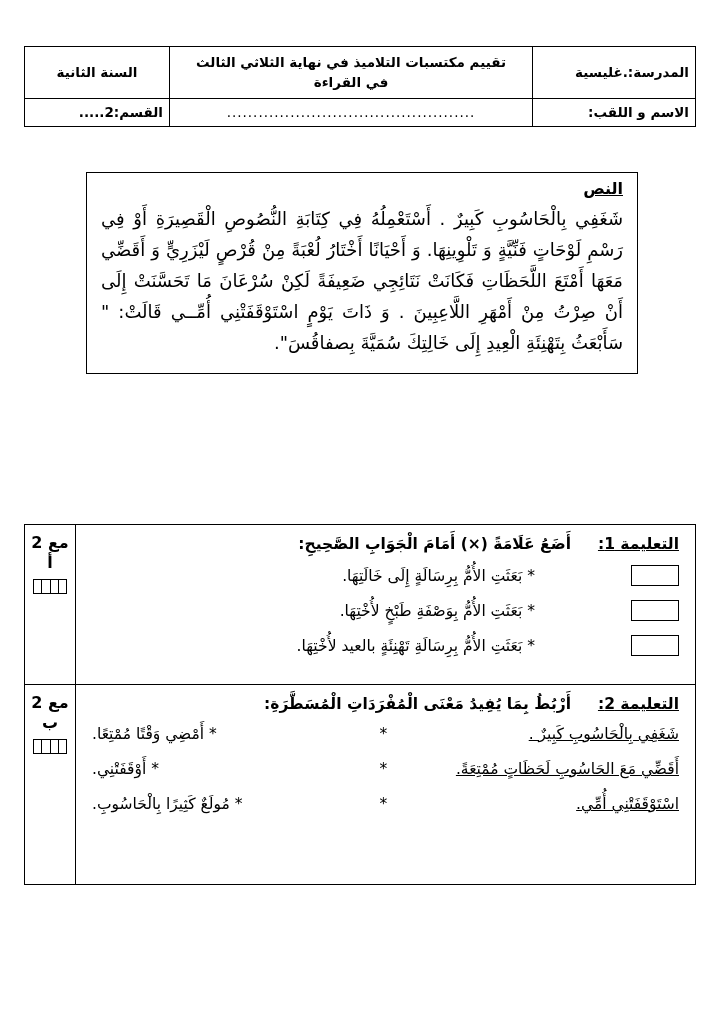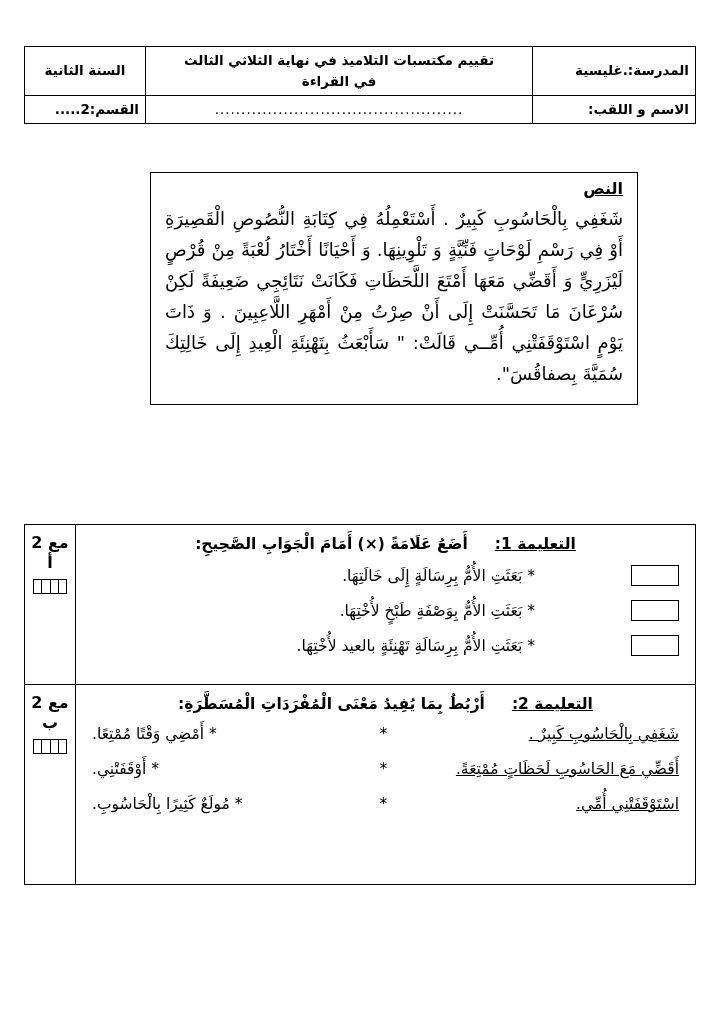--- a/index.html
+++ b/index.html
@@ -45,21 +45,21 @@
     white-space: nowrap;
   }
   .hdr-title {
     text-align: center;
     font-weight: bold;
     font-size: 15px;
     line-height: 1.6;
   }
   .hdr-year-cell {
     width: 120px;
-    padding: 0 !important;
+    padding: 12px !important;
     border: 1px solid #000;
   }
   .year-tbl {
     width: 100%;
     border-collapse: collapse;
   }
   .year-tbl td {
     border: none;
     border-bottom: 1px solid #000;
     text-align: center;
@@ -88,21 +88,21 @@
     font-weight: bold;
     font-size: 13.5px;
     white-space: nowrap;
   }
 
   
   .text-box {
     position: absolute;
     top: 172px;
     right: 82px;
-    width: 488px;
+    width: 552px;
     border: 1px solid #000;
     box-sizing: border-box;
     padding: 6px 14px 14px 14px;
     margin-left: 15px;
   }
   .text-label {
     text-align: right;
     font-weight: bold;
     font-size: 16px;
     text-decoration: underline;
@@ -159,21 +159,21 @@
     height: 13px;
     width: 8px;
     padding: 0;
   }
   .ex-body {
     padding: 8px 16px 14px 16px !important;
   }
   .ex-head {
     font-size: 15.5px;
     font-weight: bold;
-    text-align: center;
+    text-align: right;
     margin: 2px 0 12px 0;
   }
   .ex-head .u {
     text-decoration: underline;
   }
   .q-row {
     display: flex;
     flex-direction: row;
     align-items: center;
     justify-content: flex-start;

